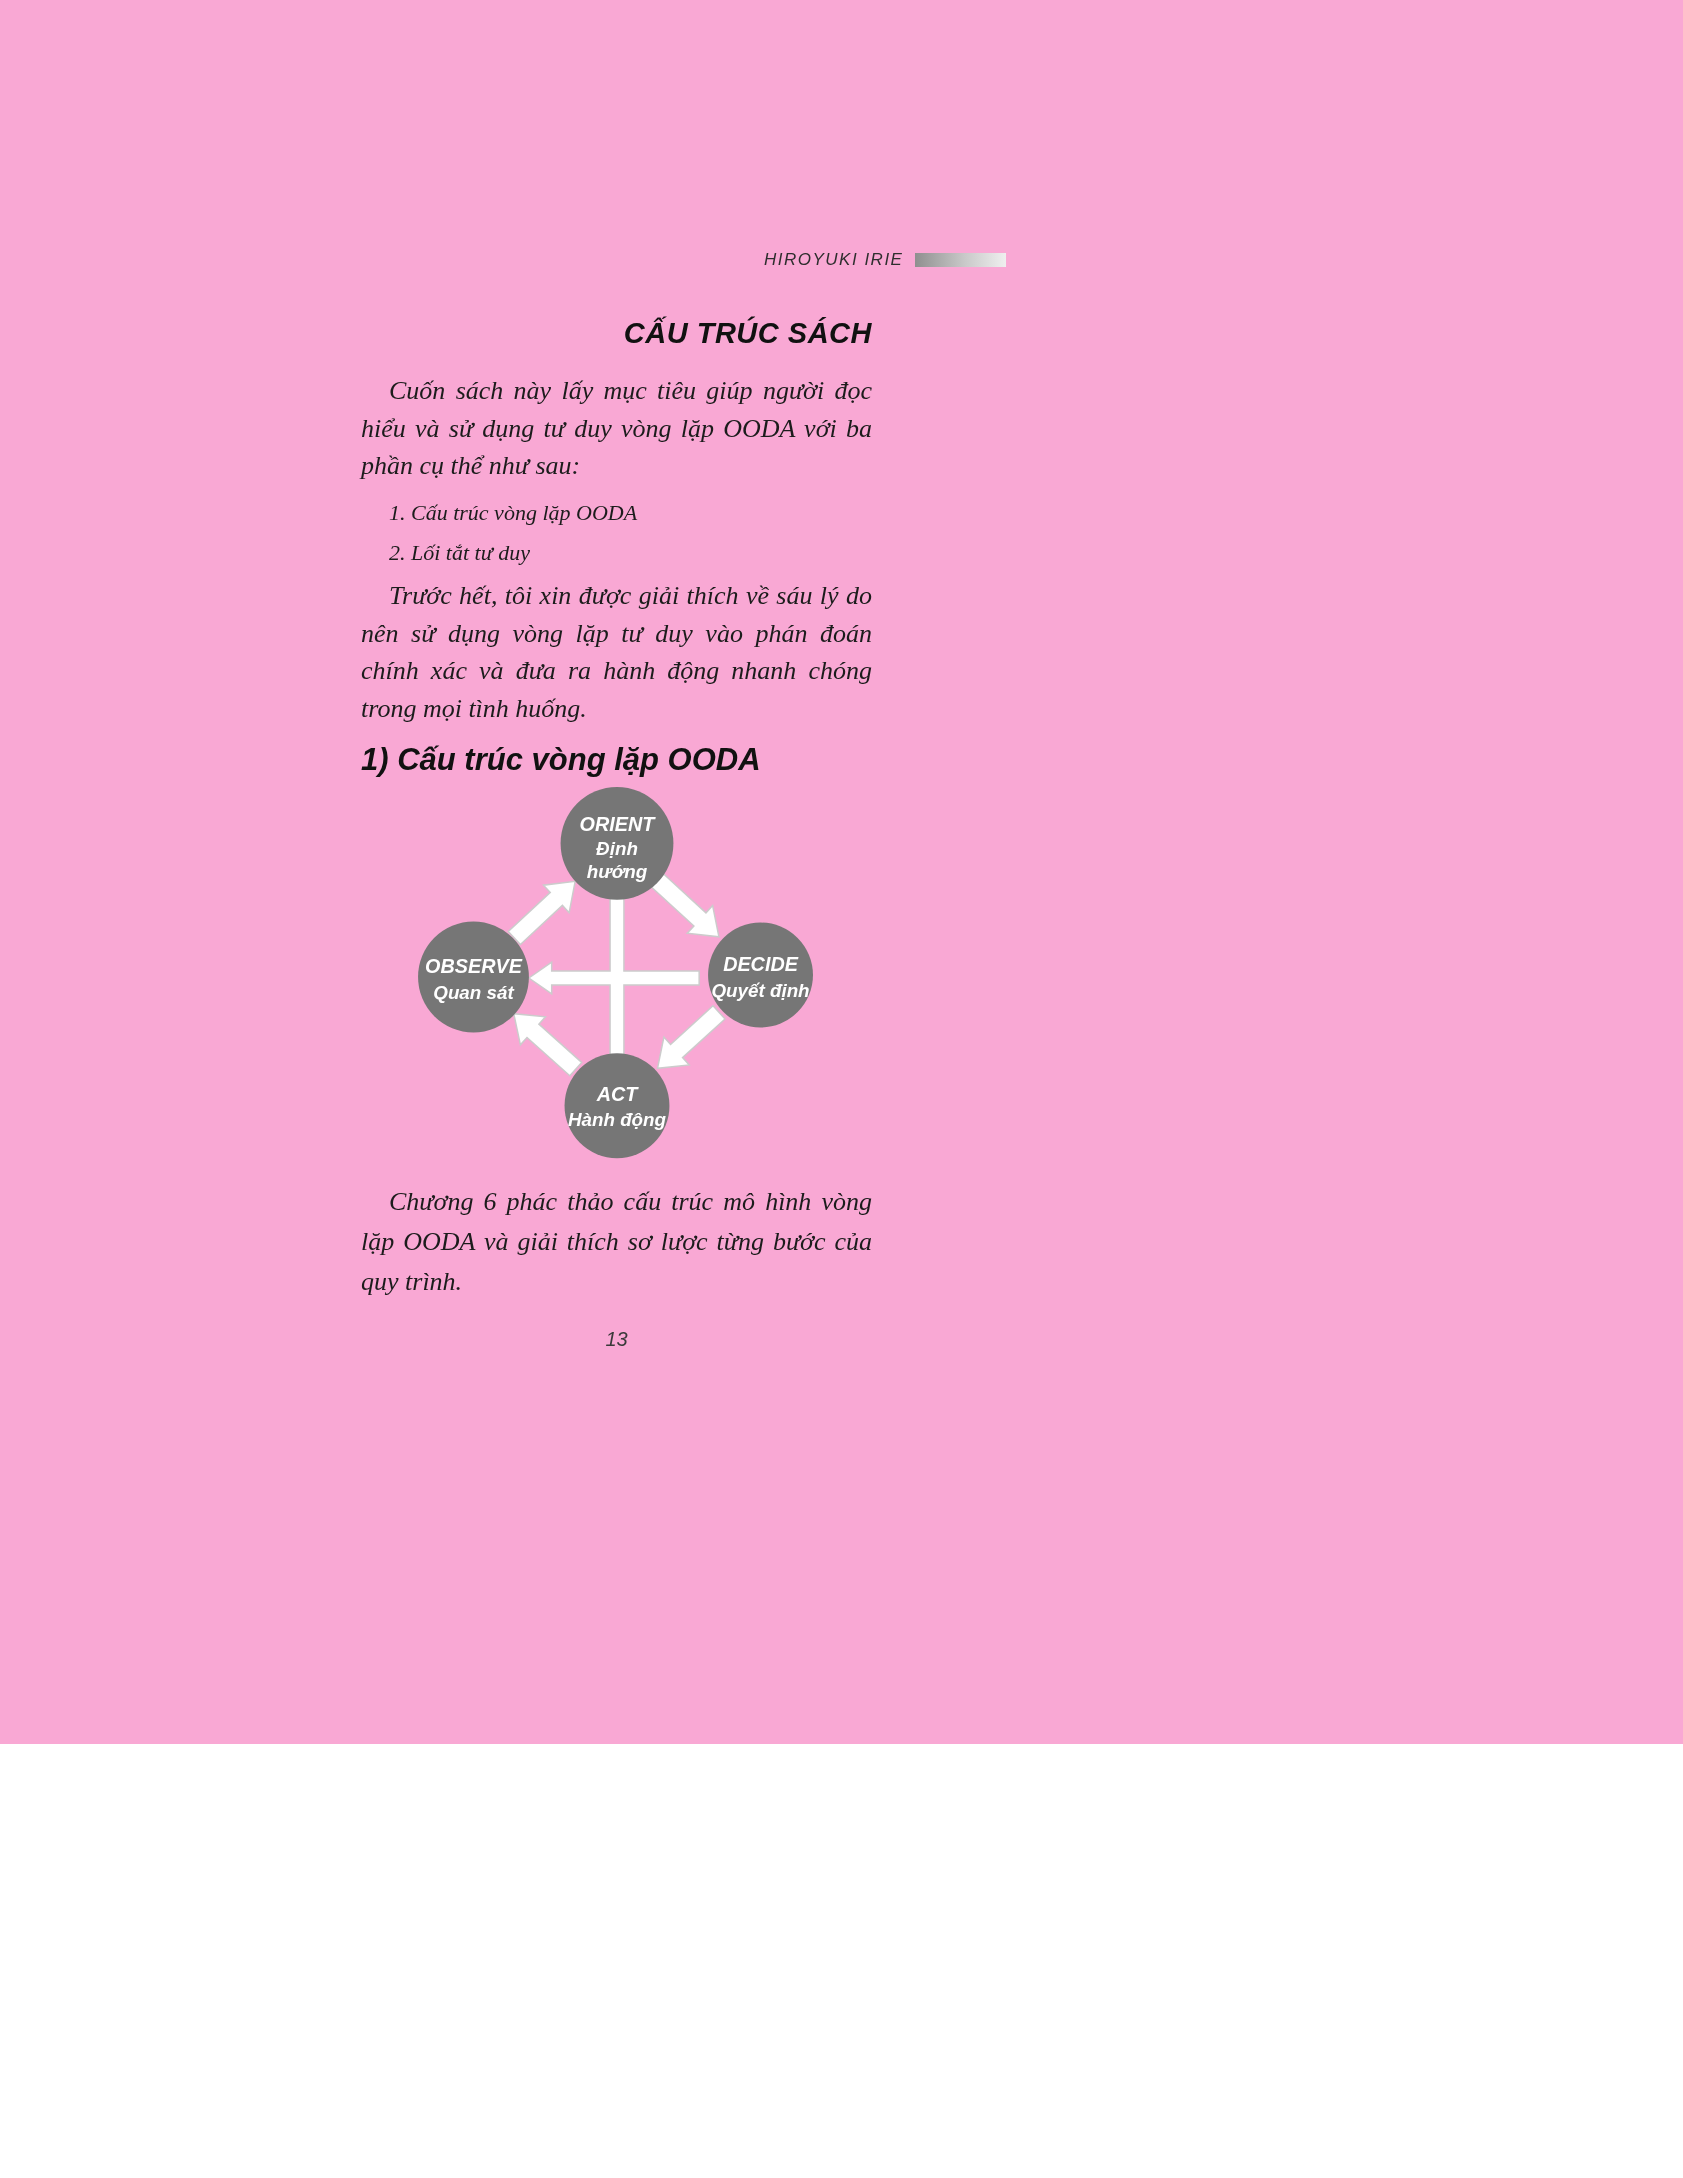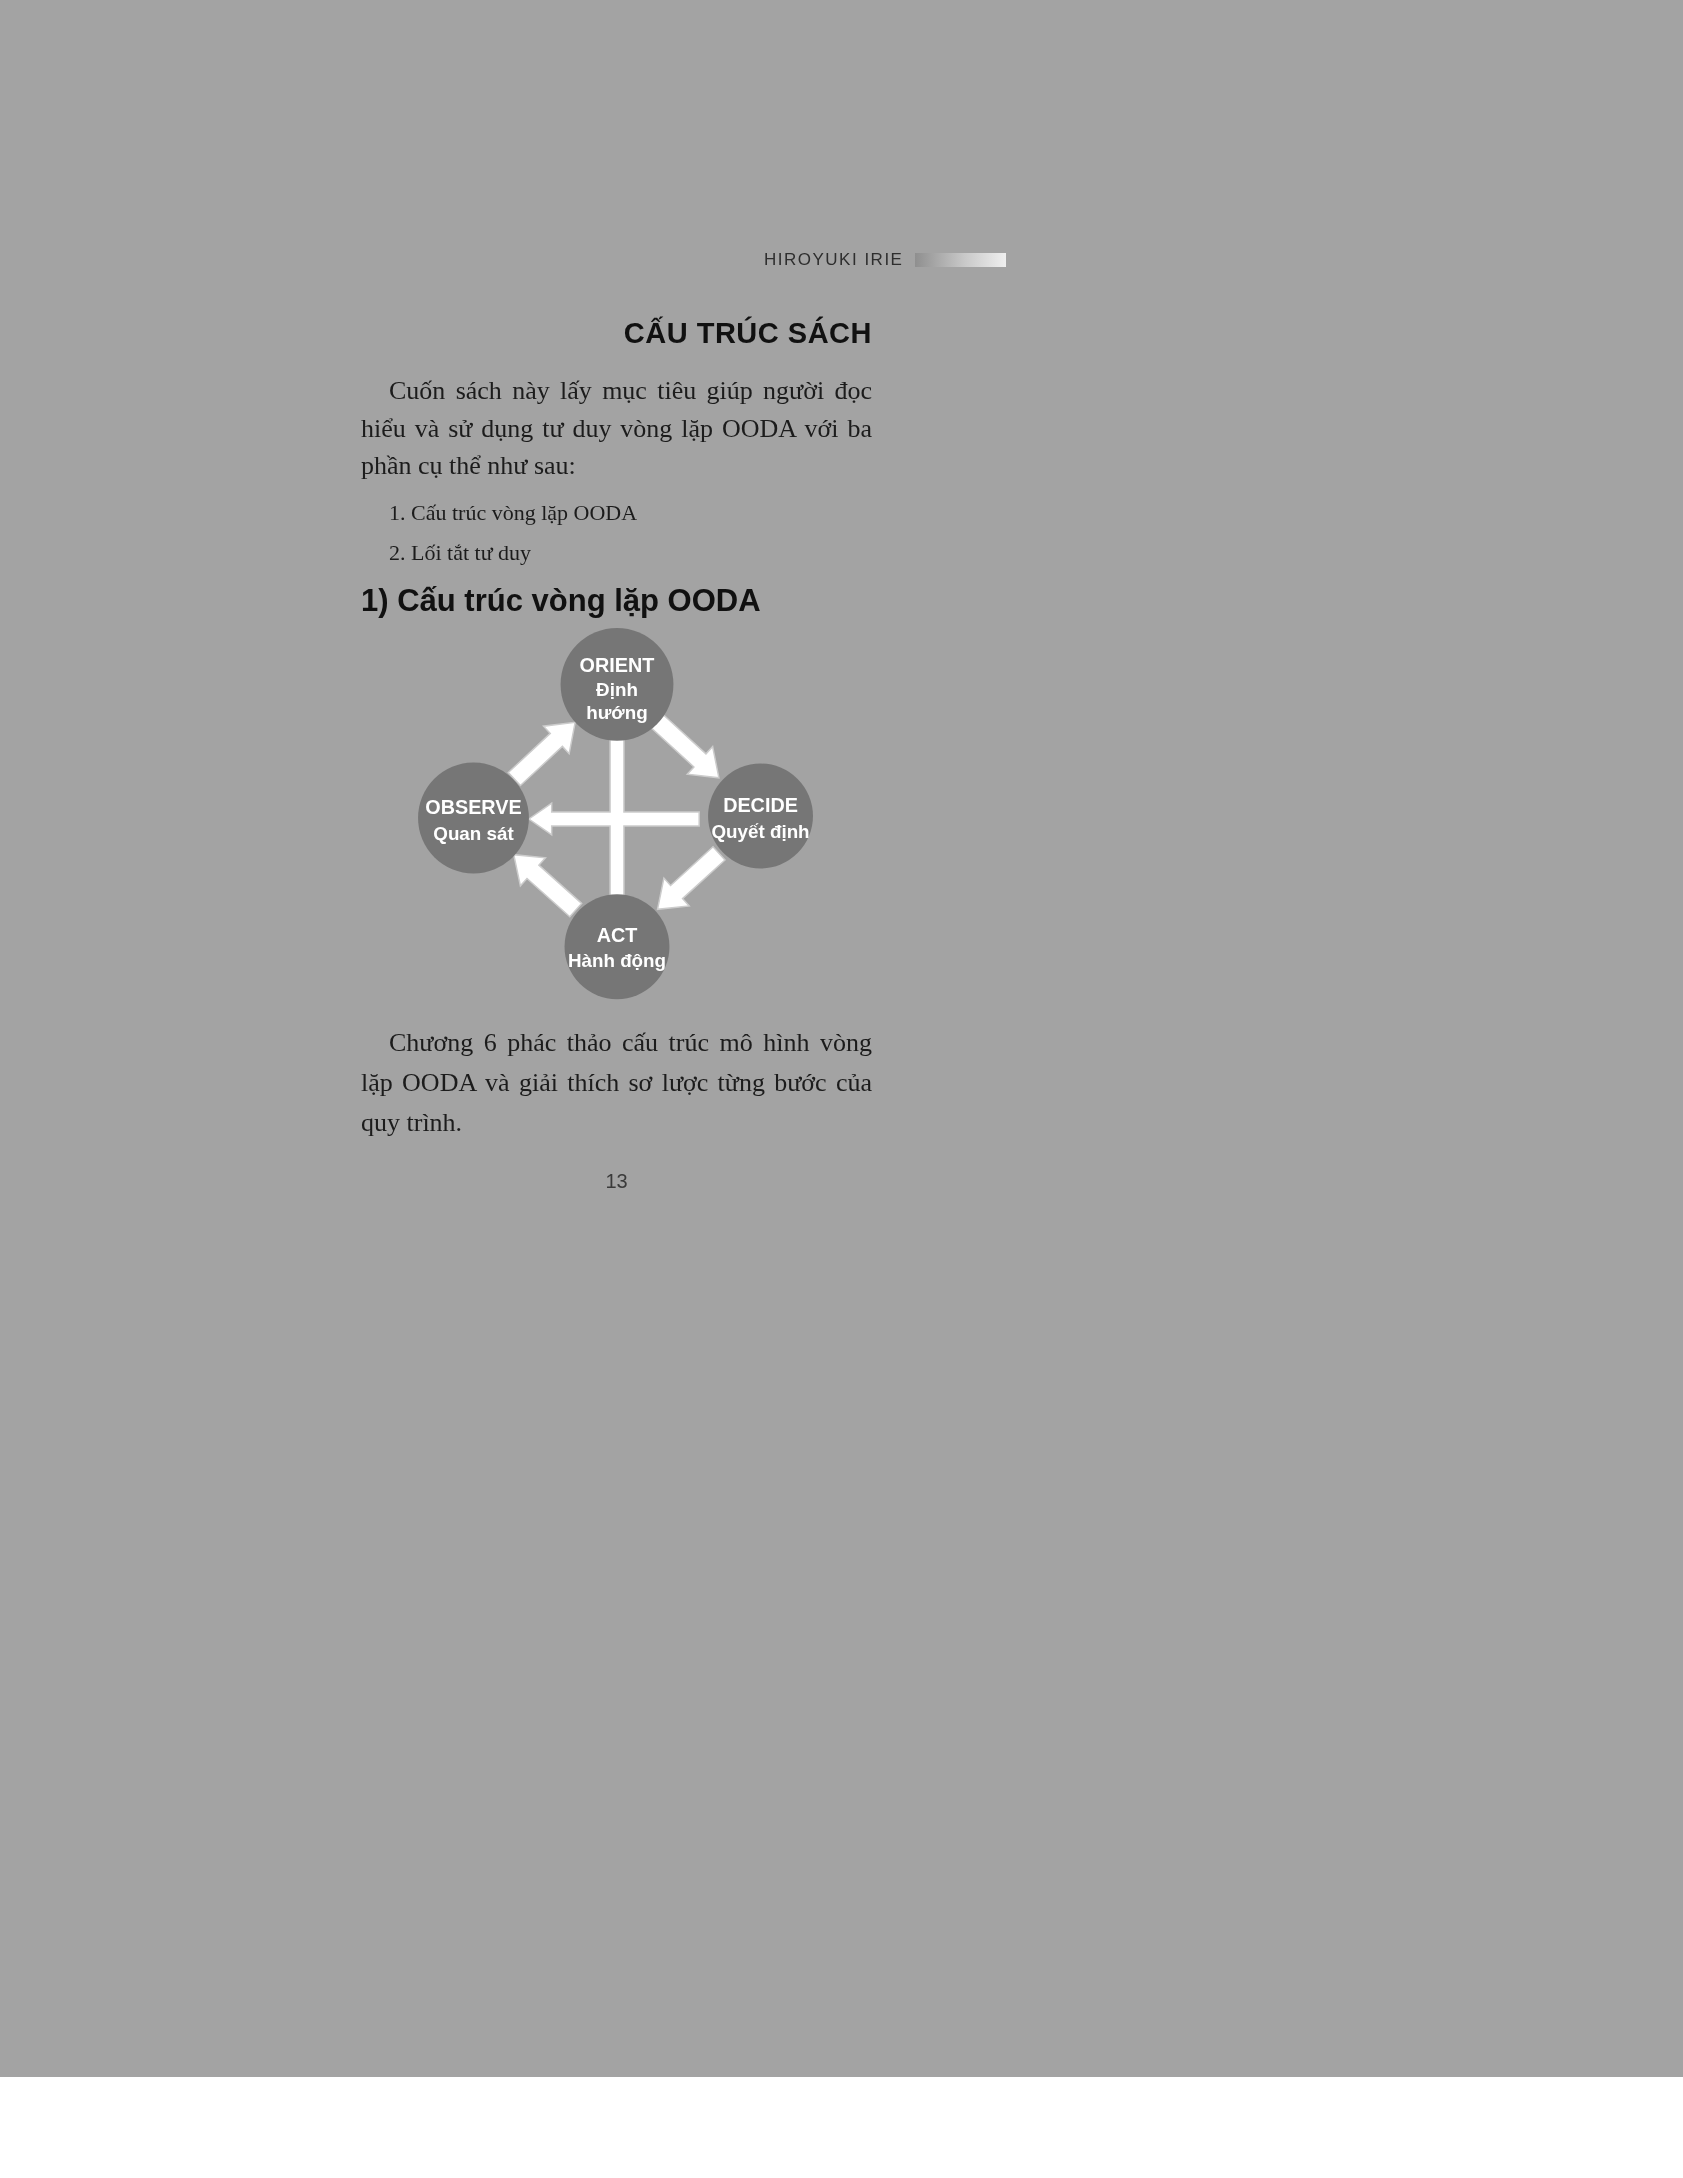--- a/index.html
+++ b/index.html
@@ -3,25 +3,26 @@
 <meta charset="utf-8">
 <style>
   html, body {
     margin: 0;
     padding: 0;
     background: #ffffff;
   }
   .page {
     position: relative;
     width: 1683px;
-    height: 2077px;
-    background: #a3a3a3;
+    height: 1744px;
+    background: #f9a8d4;
     overflow: hidden;
     font-family: "Liberation Serif", serif;
     color: #1c1c1c;
+    font-style: italic;
   }
 
   
   .running-header {
     position: absolute;
     top: 250px;
     left: 764px;
     display: flex;
     align-items: center;
     gap: 12px;
@@ -113,20 +114,21 @@
 
     <h1 class="book-title">CẤU TRÚC SÁCH</h1>
 
     <p class="para">Cuốn sách này lấy mục tiêu giúp người đọc hiểu và sử dụng tư duy vòng lặp OODA với ba phần cụ thể như sau:</p>
 
     <div class="num-list">
       <div class="num-item">1. Cấu trúc vòng lặp OODA</div>
       <div class="num-item">2. Lối tắt tư duy</div>
     </div>
 
+    <p class="para">Trước hết, tôi xin được giải thích về sáu lý do nên sử dụng vòng lặp tư duy vào phán đoán chính xác và đưa ra hành động nhanh chóng trong mọi tình huống.</p>
 
     <h2 class="sub-heading">1) Cấu trúc vòng lặp OODA</h2>
 
     <div class="diagram-wrap">
       <svg width="408" height="388" viewBox="0 0 412 392" xmlns="http://www.w3.org/2000/svg">
 
         <path d="M 199,100 L 213,100 L 213,189 L 289,189 L 289,203 L 213,203 L 213,300 L 199,300 L 199,203 L 140,203 L 140,212 L 117,196 L 140,180 L 140,189 L 199,189 Z" fill="#ffffff" stroke="#cccccc" stroke-width="1.5"></path>
 
         <polygon points="0,-9 58,-9 58,-19 84,0 58,19 58,9 0,9" fill="#ffffff" stroke="#cccccc" stroke-width="1.5" transform="translate(133,127) rotate(-43) translate(-42,0)"></polygon>
         <polygon points="0,-9 58,-9 58,-19 84,0 58,19 58,9 0,9" fill="#ffffff" stroke="#cccccc" stroke-width="1.5" transform="translate(278,126) rotate(42.5) translate(-42,0)"></polygon>

